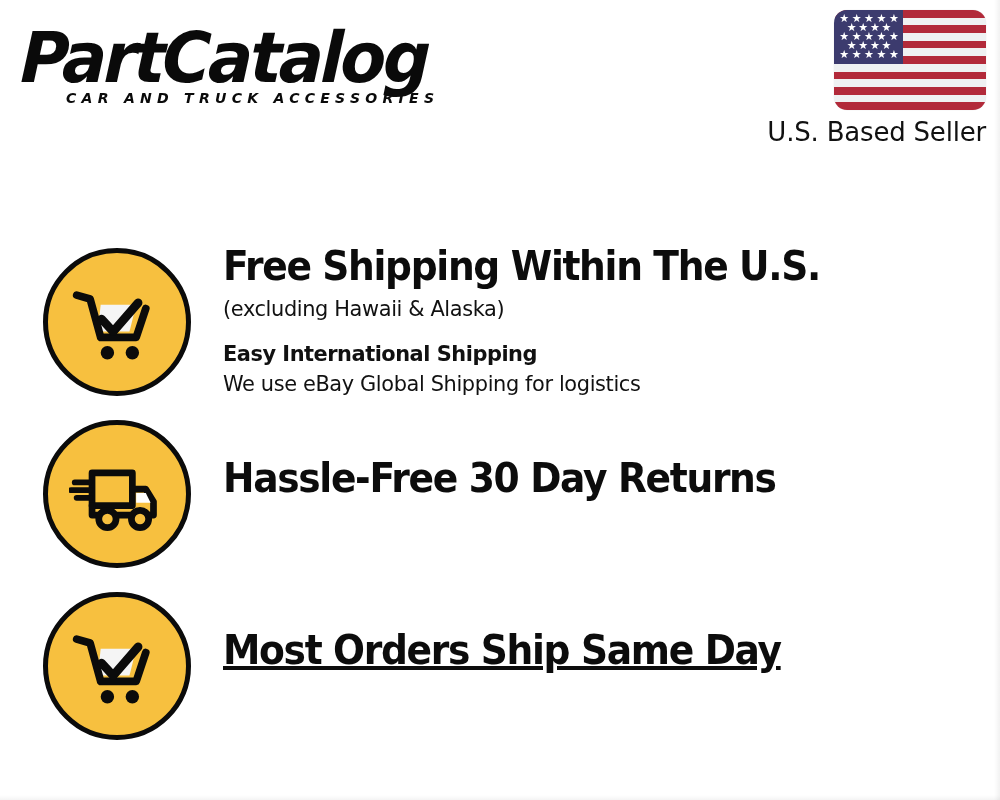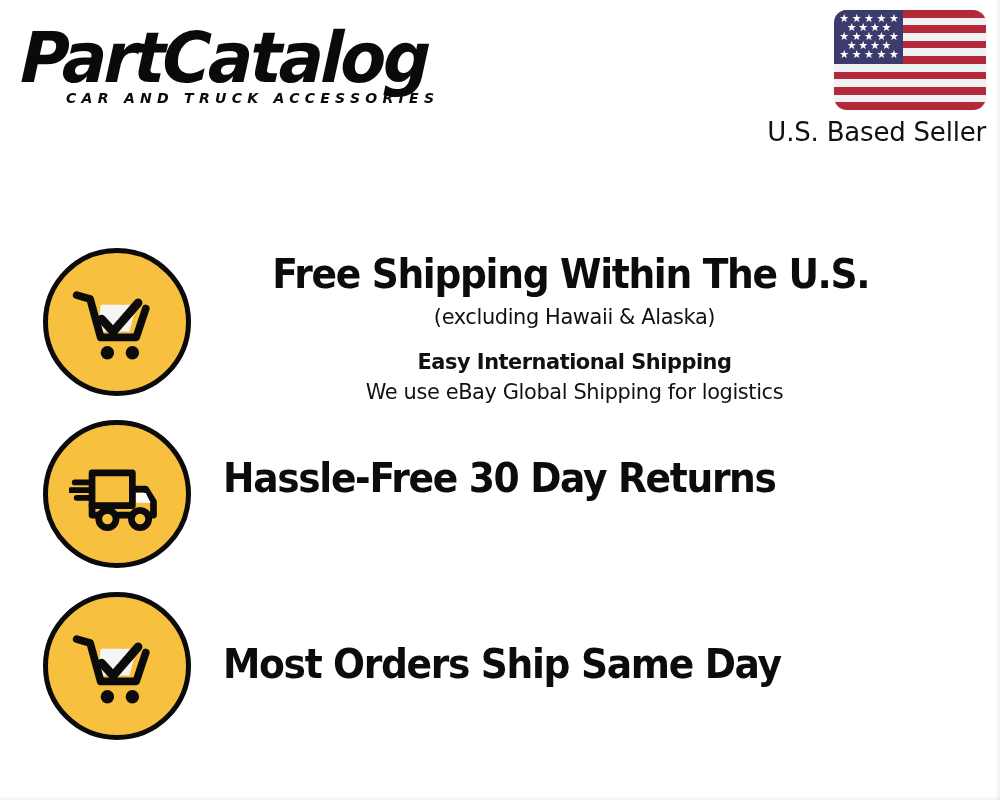--- a/index.html
+++ b/index.html
@@ -192,25 +192,25 @@
     transform: scaleX(0.95);
     transform-origin: left center;
     white-space: nowrap;
   }
   .benefit-sub.strong {
     font-weight: 700;
     letter-spacing: -0.5px;
   }
 
   
-  .row-1 .benefit-text { top: 20px; text-align: center; }
+  .row-1 .benefit-text { top: 12px; }
   .row-1 .benefit-sub.first { margin-top: 4px; }
   .row-1 .benefit-sub.strong { margin-top: 15px; }
   .row-2 .benefit-text { top: 52px; }
-  .row-3 .benefit-text { top: 66px; }
+  .row-3 .benefit-text { top: 52px; text-decoration: underline; }
 </style>
 </head>
 <body>
 
 <div class="page">
 
   <div class="logo-block">
     <div class="logo-wordmark">PartCatalog</div>
     <div class="logo-tagline">CAR AND TRUCK ACCESSORIES</div>
   </div>

